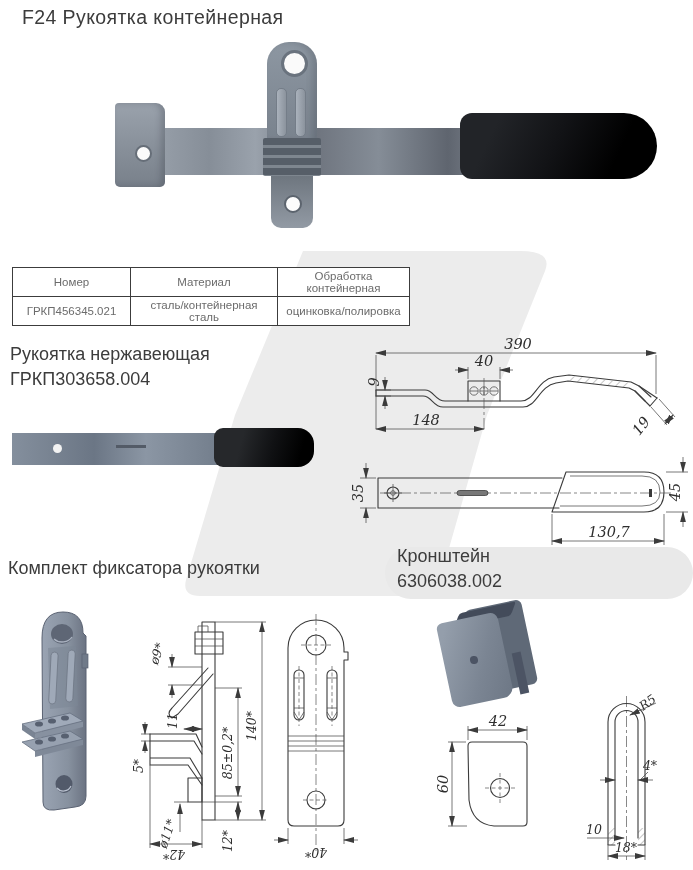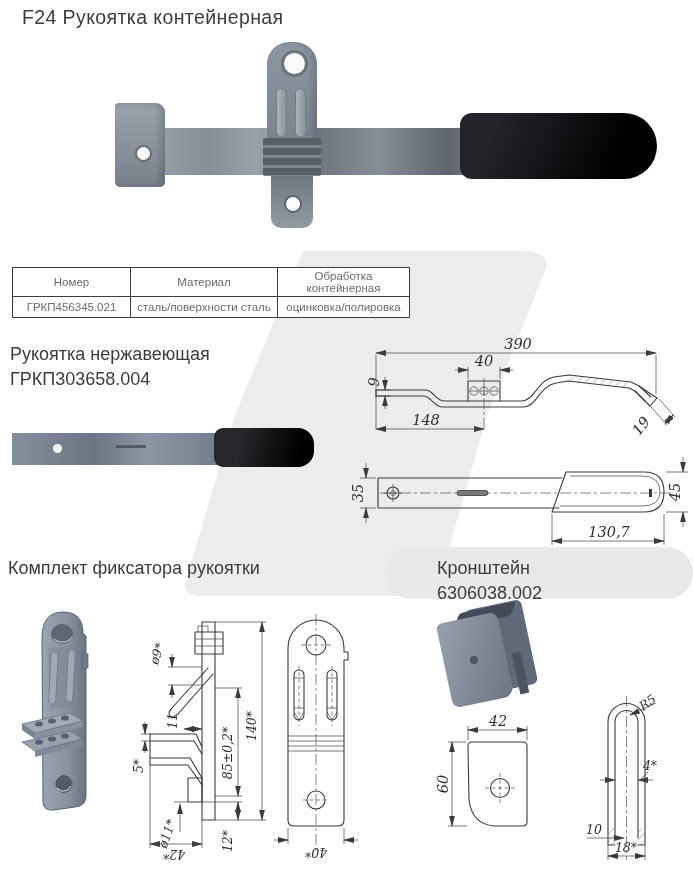--- a/index.html
+++ b/index.html
@@ -90,21 +90,21 @@
         <col style="width:132px">
       </colgroup>
     <tbody>
         <tr>
       <th>Номер</th>
       <th>Материал</th>
       <th>Обработка контейнерная</th>
     </tr>
     <tr>
       <td>ГРКП456345.021</td>
-      <td>сталь/поверхности сталь</td>
+      <td>сталь/контейнерная сталь</td>
       <td>оцинковка/полировка</td>
     </tr>
   </tbody>
     </table>
 
   <div class="sec-title" style="left:10px;top:342px;">
     <div>Рукоятка нержавеющая</div>
     <div>ГРКП303658.004</div>
   </div>
 
@@ -191,21 +191,21 @@
       <line class="tn" x1="196" y1="60" x2="196" y2="91"></line>
         <line class="tn" x1="308" y1="60" x2="308" y2="91"></line>
       <line class="tn" x1="196" y1="87" x2="308" y2="87" marker-start="url(#ar1)" marker-end="url(#ar1)"></line>
       <text class="dt" x="253" y="83">130,7</text>
     </g>
   </svg>
 
   <div class="sec-title" style="left:8px;top:556px;">
     <div>Комплект фиксатора рукоятки</div>
   </div>
-  <div class="sec-title" style="left:397px;top:556px;margin-left:40px;">
+  <div class="sec-title" style="left:397px;top:544px;">
     <div>Кронштейн</div>
     <div>6306038.002</div>
   </div>
 
   <svg class="dwg" style="left:12px;top:606px;" width="122" height="238">
     <defs>
       <linearGradient id="gf" x1="0" y1="0" x2="1" y2="0">
         <stop offset="0" stop-color="#9aa4b3"></stop>
           <stop offset=".6" stop-color="#87919f"></stop>
           <stop offset="1" stop-color="#6b7382"></stop>

